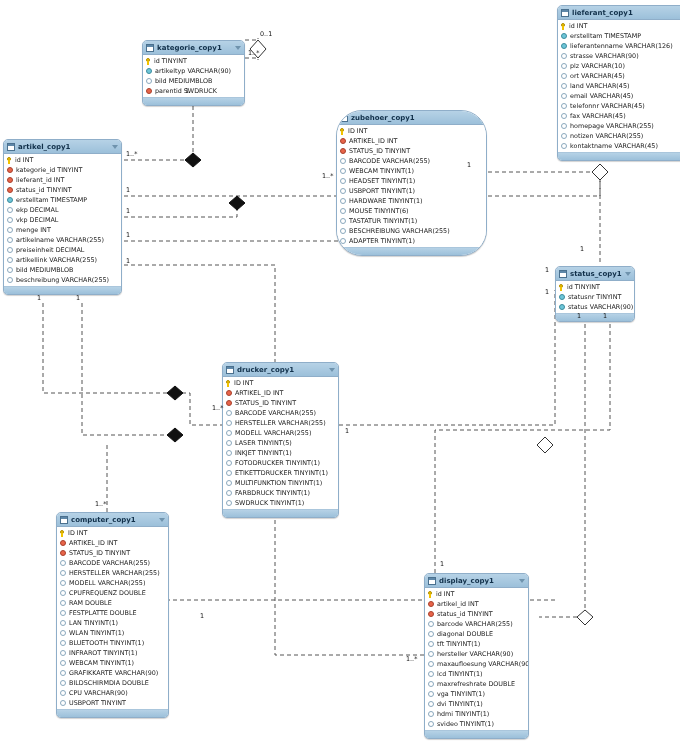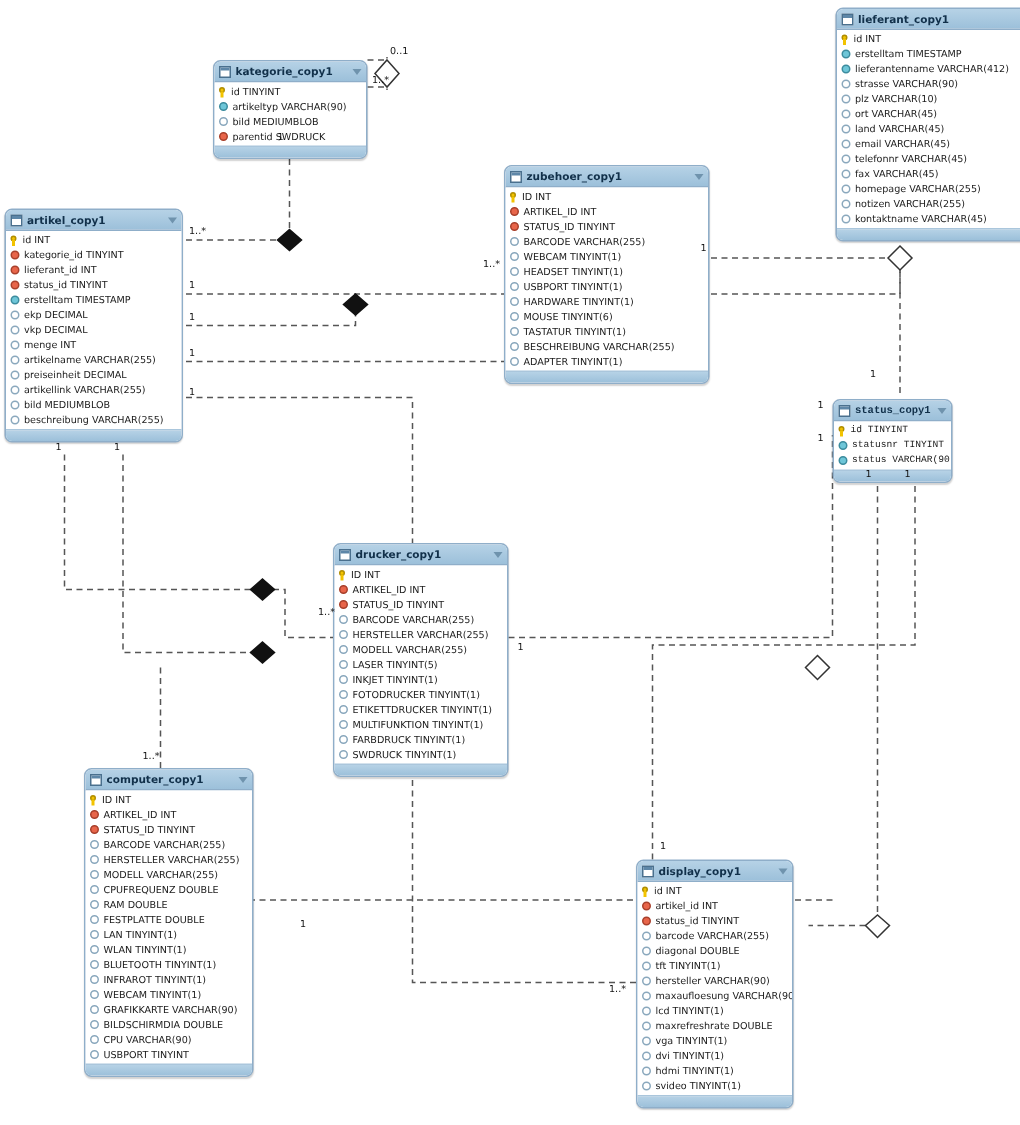--- a/index.html
+++ b/index.html
@@ -231,21 +231,21 @@
           <div class="field">
             <span class="f-ico pk"></span>
             <span class="f-txt">id INT</span>
           </div>
           <div class="field">
             <span class="f-ico nn"></span>
             <span class="f-txt">erstelltam TIMESTAMP</span>
           </div>
           <div class="field">
             <span class="f-ico nn"></span>
-            <span class="f-txt">lieferantenname VARCHAR(412)</span>
+            <span class="f-txt">lieferantenname VARCHAR(126)</span>
           </div>
           <div class="field">
             <span class="f-ico col"></span>
             <span class="f-txt">strasse VARCHAR(90)</span>
           </div>
           <div class="field">
             <span class="f-ico col"></span>
             <span class="f-txt">plz VARCHAR(10)</span>
           </div>
           <div class="field">
@@ -276,21 +276,21 @@
             <span class="f-ico col"></span>
             <span class="f-txt">notizen VARCHAR(255)</span>
           </div>
           <div class="field">
             <span class="f-ico col"></span>
             <span class="f-txt">kontaktname VARCHAR(45)</span>
           </div>
         </div>
         <div class="tbl-footer"></div>
       </div>
-      <div class="table-box" style="left: 336px; top: 110px; width: 137px;">
+      <div class="table-box" style="left: 336px; top: 110px; width: 151px; border-radius: 26px;">
         <div class="tbl-header">
           <span class="tbl-icon"></span>
           <span class="tbl-title">zubehoer_copy1</span>
           <span class="tbl-caret"></span>
         </div>
         <div class="tbl-fields">
           <div class="field">
             <span class="f-ico pk"></span>
             <span class="f-txt">ID INT</span>
           </div>
@@ -396,21 +396,21 @@
             <span class="f-ico col"></span>
             <span class="f-txt">bild MEDIUMBLOB</span>
           </div>
           <div class="field">
             <span class="f-ico col"></span>
             <span class="f-txt">beschreibung VARCHAR(255)</span>
           </div>
         </div>
         <div class="tbl-footer"></div>
       </div>
-      <div class="table-box" style="left: 555px; top: 266px; width: 80px; font-family: Liberation Mono, monospace;">
+      <div class="table-box" style="left: 555px; top: 266px; width: 80px;">
         <div class="tbl-header">
           <span class="tbl-icon"></span>
           <span class="tbl-title">status_copy1</span>
           <span class="tbl-caret"></span>
         </div>
         <div class="tbl-fields">
           <div class="field">
             <span class="f-ico pk"></span>
             <span class="f-txt">id TINYINT</span>
           </div>

